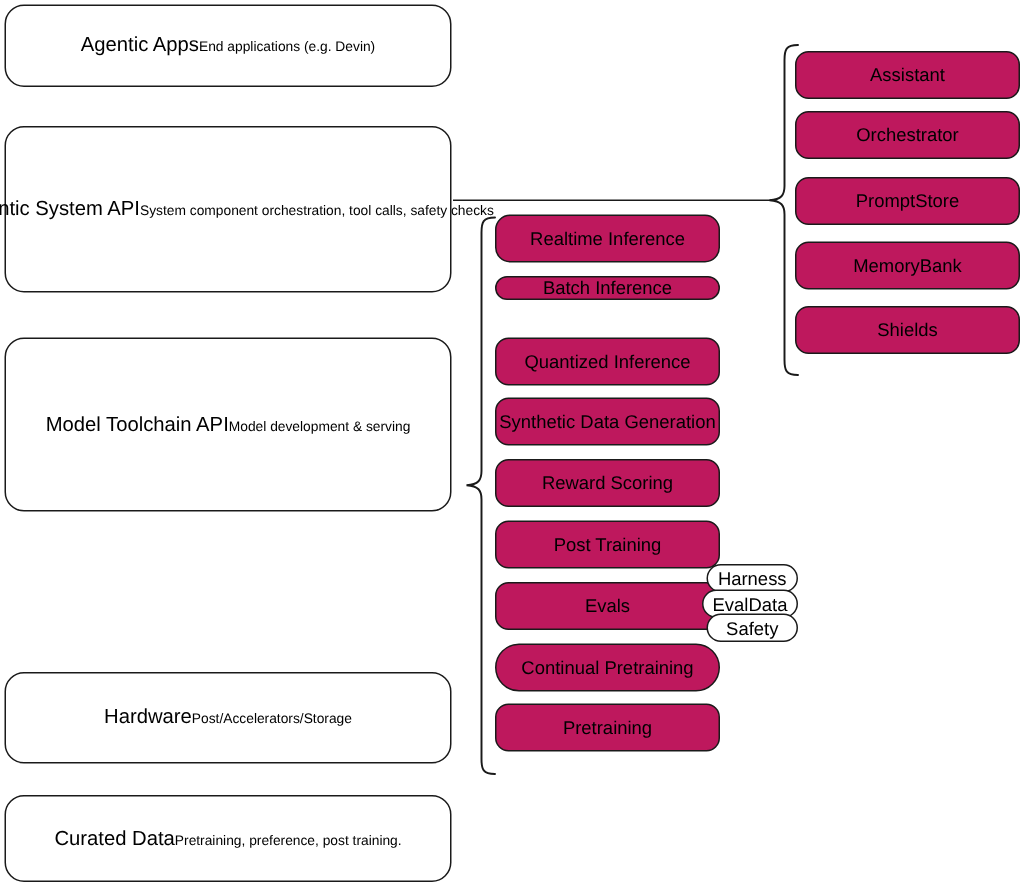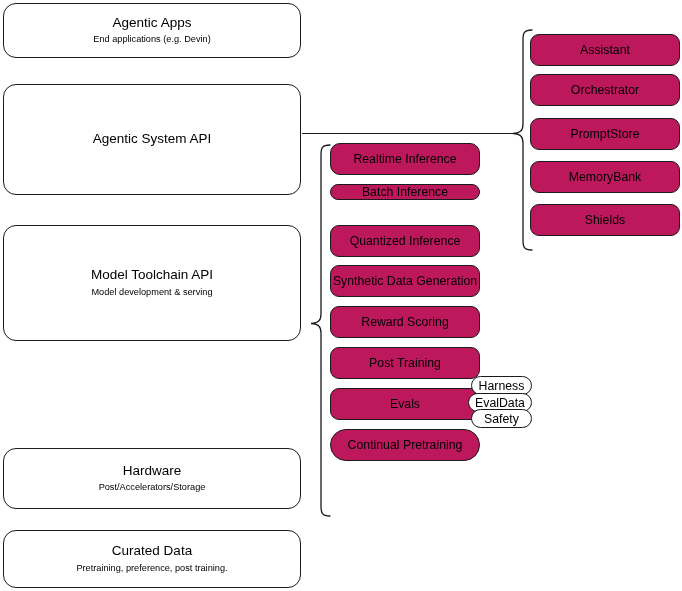--- a/index.html
+++ b/index.html
@@ -16,21 +16,21 @@
     overflow: hidden;
   }
   
   .stack-box {
     position: absolute;
     box-sizing: border-box;
     border: 1.3px solid #1a1a1a;
     border-radius: 13px;
     background: #ffffff;
     display: flex;
-    flex-direction: column;
+    flex-direction: row;
     align-items: center;
     justify-content: center;
     text-align: center;
   }
   .stack-title {
     font-size: 13.5px;
     color: #000000;
     line-height: 1.25;
     white-space: nowrap;
   }
@@ -92,20 +92,21 @@
 
 <div id="canvas">
 
   <div class="stack-box" style="left:3px; top:3px; width:298px; height:55px;">
     <div class="stack-title">Agentic Apps</div>
     <div class="stack-sub">End applications (e.g. Devin)</div>
   </div>
 
   <div class="stack-box" style="left:3px; top:84px; width:298px; height:111px;">
     <div class="stack-title">Agentic System API</div>
+    <div class="stack-sub">System component orchestration, tool calls, safety checks</div>
   </div>
 
   <div class="stack-box" style="left:3px; top:225px; width:298px; height:116px;">
     <div class="stack-title">Model Toolchain API</div>
     <div class="stack-sub">Model development &amp; serving</div>
   </div>
 
 
   <div class="stack-box" style="left:3px; top:448px; width:298px; height:61px;">
     <div class="stack-title">Hardware</div>
@@ -156,20 +157,23 @@
   </div>
 
   <div class="item-box" style="left:330px; top:388px; width:150px; height:32px;">
     <span>Evals</span>
   </div>
 
   <div class="item-box" style="left:330px; top:429px; width:150px; height:32px;border-radius:16px;">
     <span>Continual Pretraining</span>
   </div>
 
+  <div class="item-box" style="left:330px; top:469px; width:150px; height:32px;">
+    <span>Pretraining</span>
+  </div>
 
   <div class="tag-pill" style="left:471px; top:376px; width:61px; height:19px;">
     <span>Harness</span>
   </div>
 
   <div class="tag-pill" style="left:468px; top:393px; width:64px; height:19px;">
     <span>EvalData</span>
   </div>
 
   <div class="tag-pill" style="left:471px; top:409px; width:61px; height:19px;">

